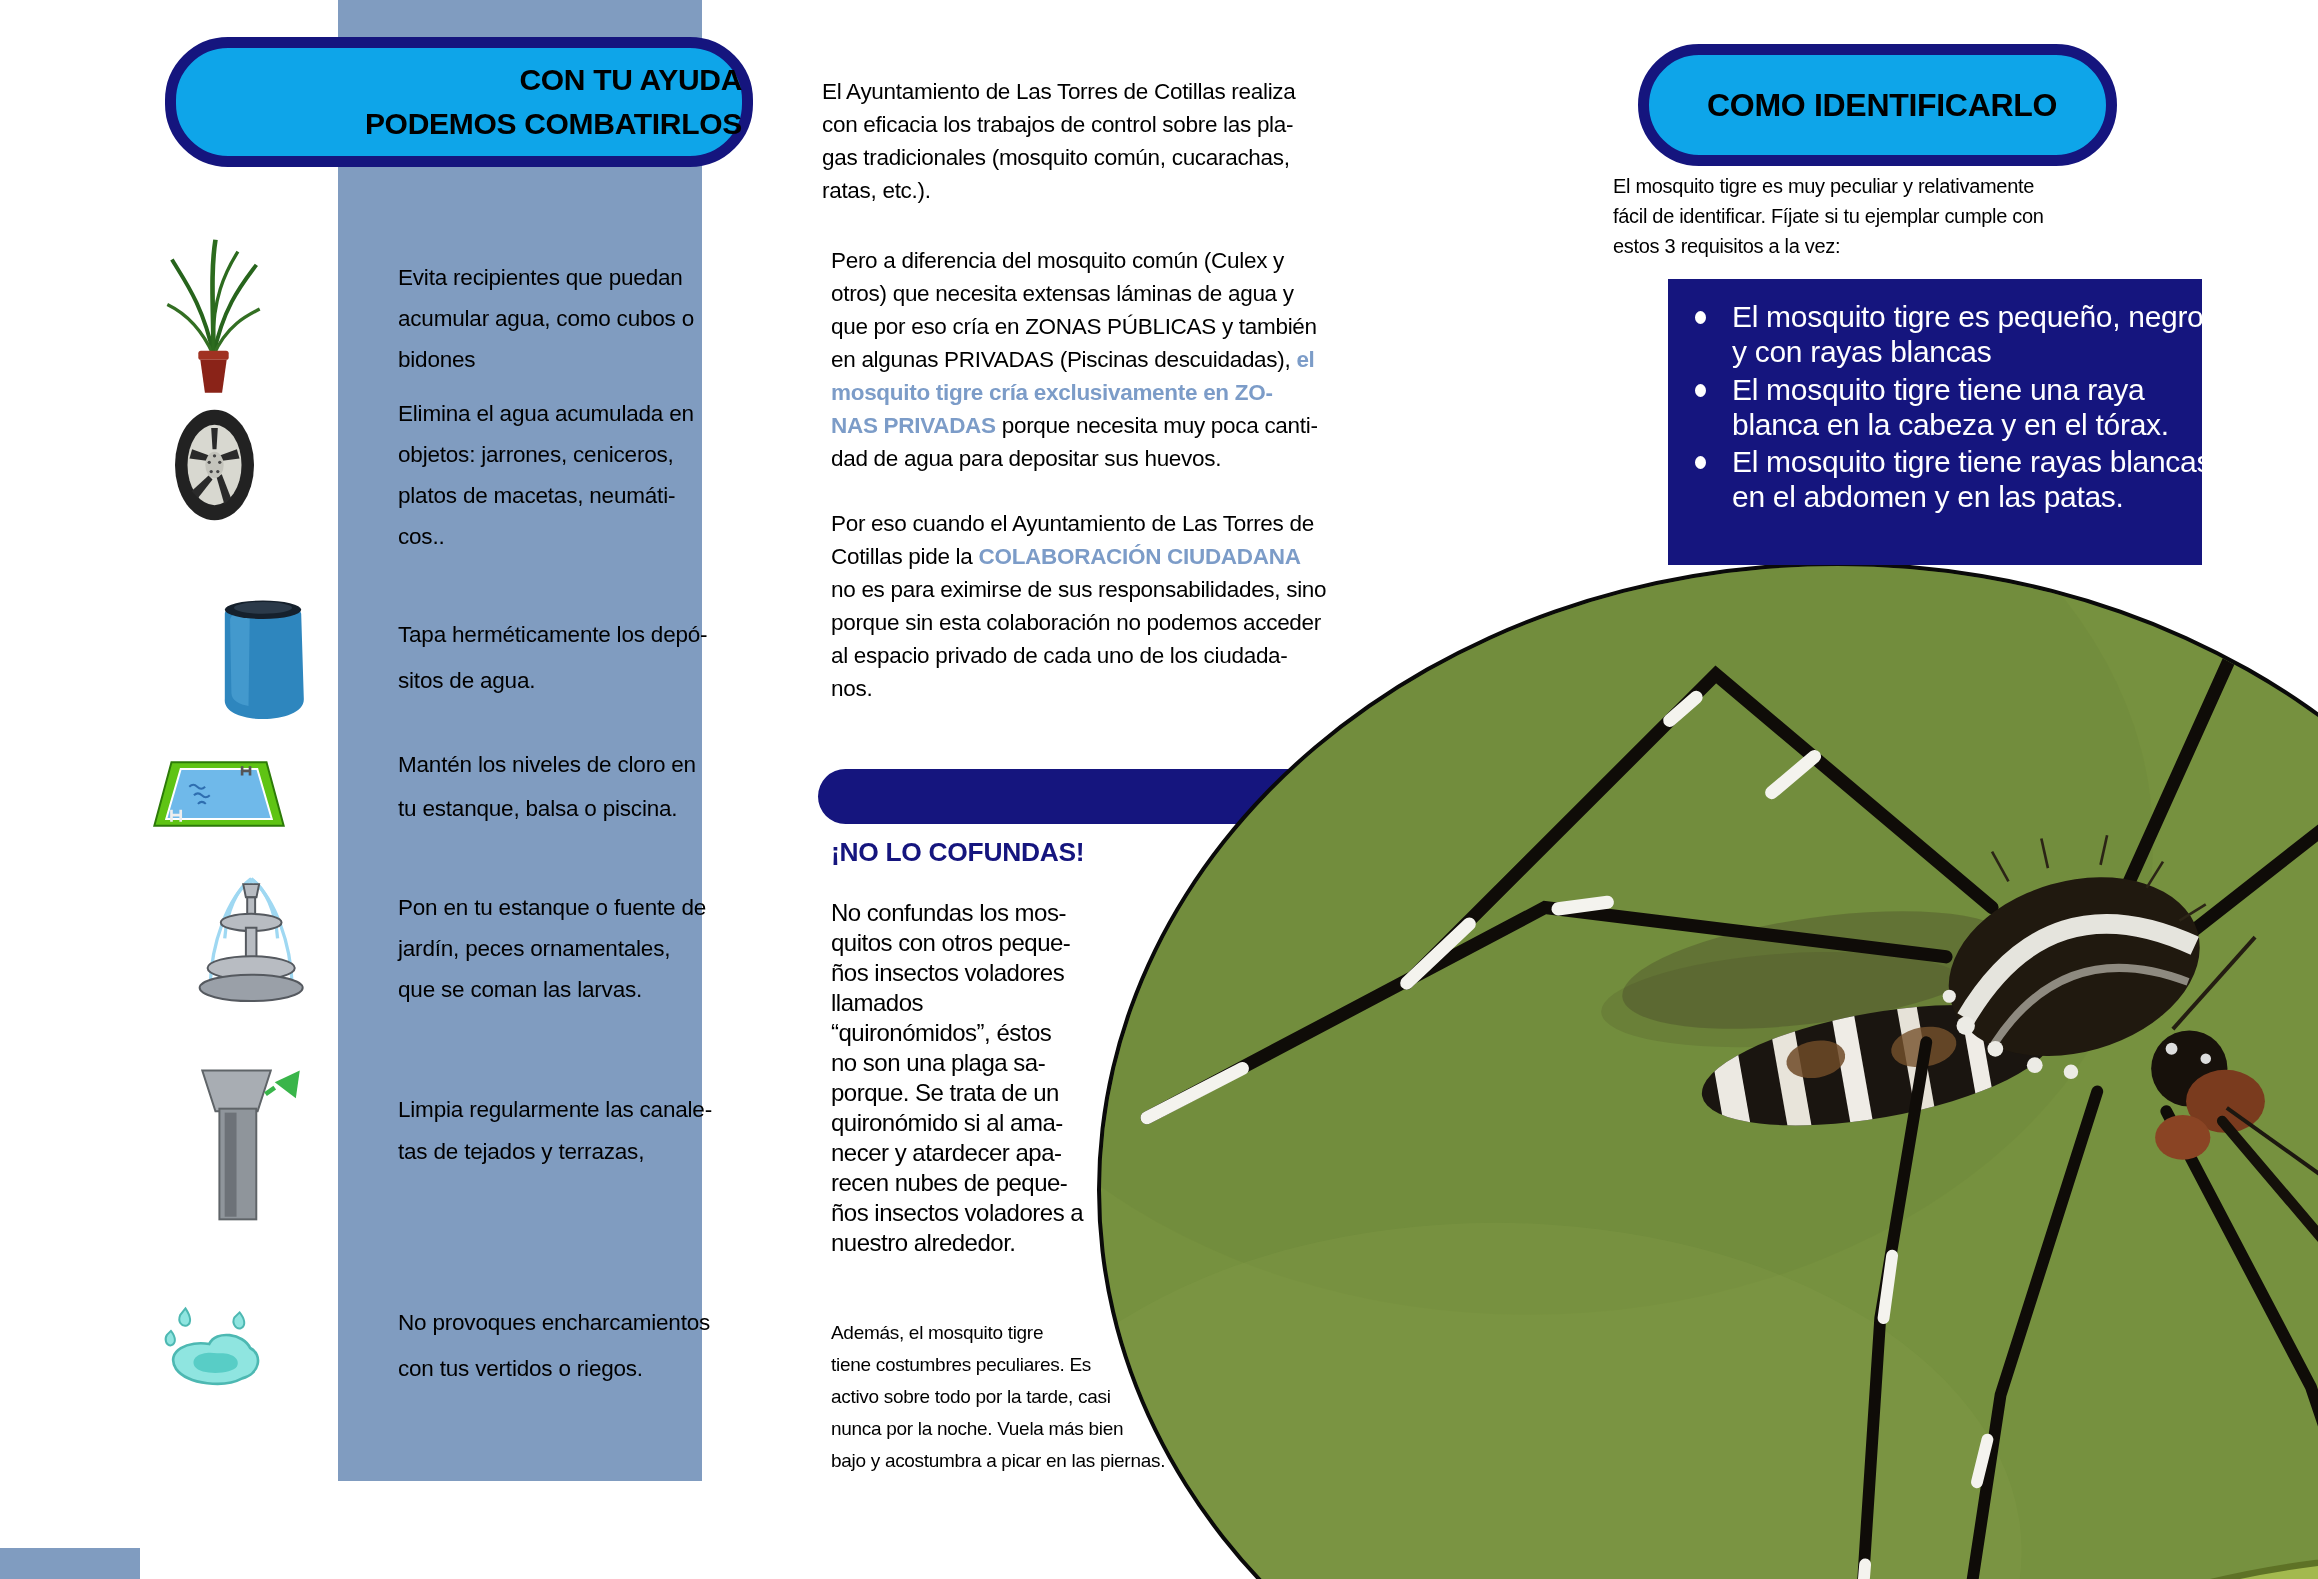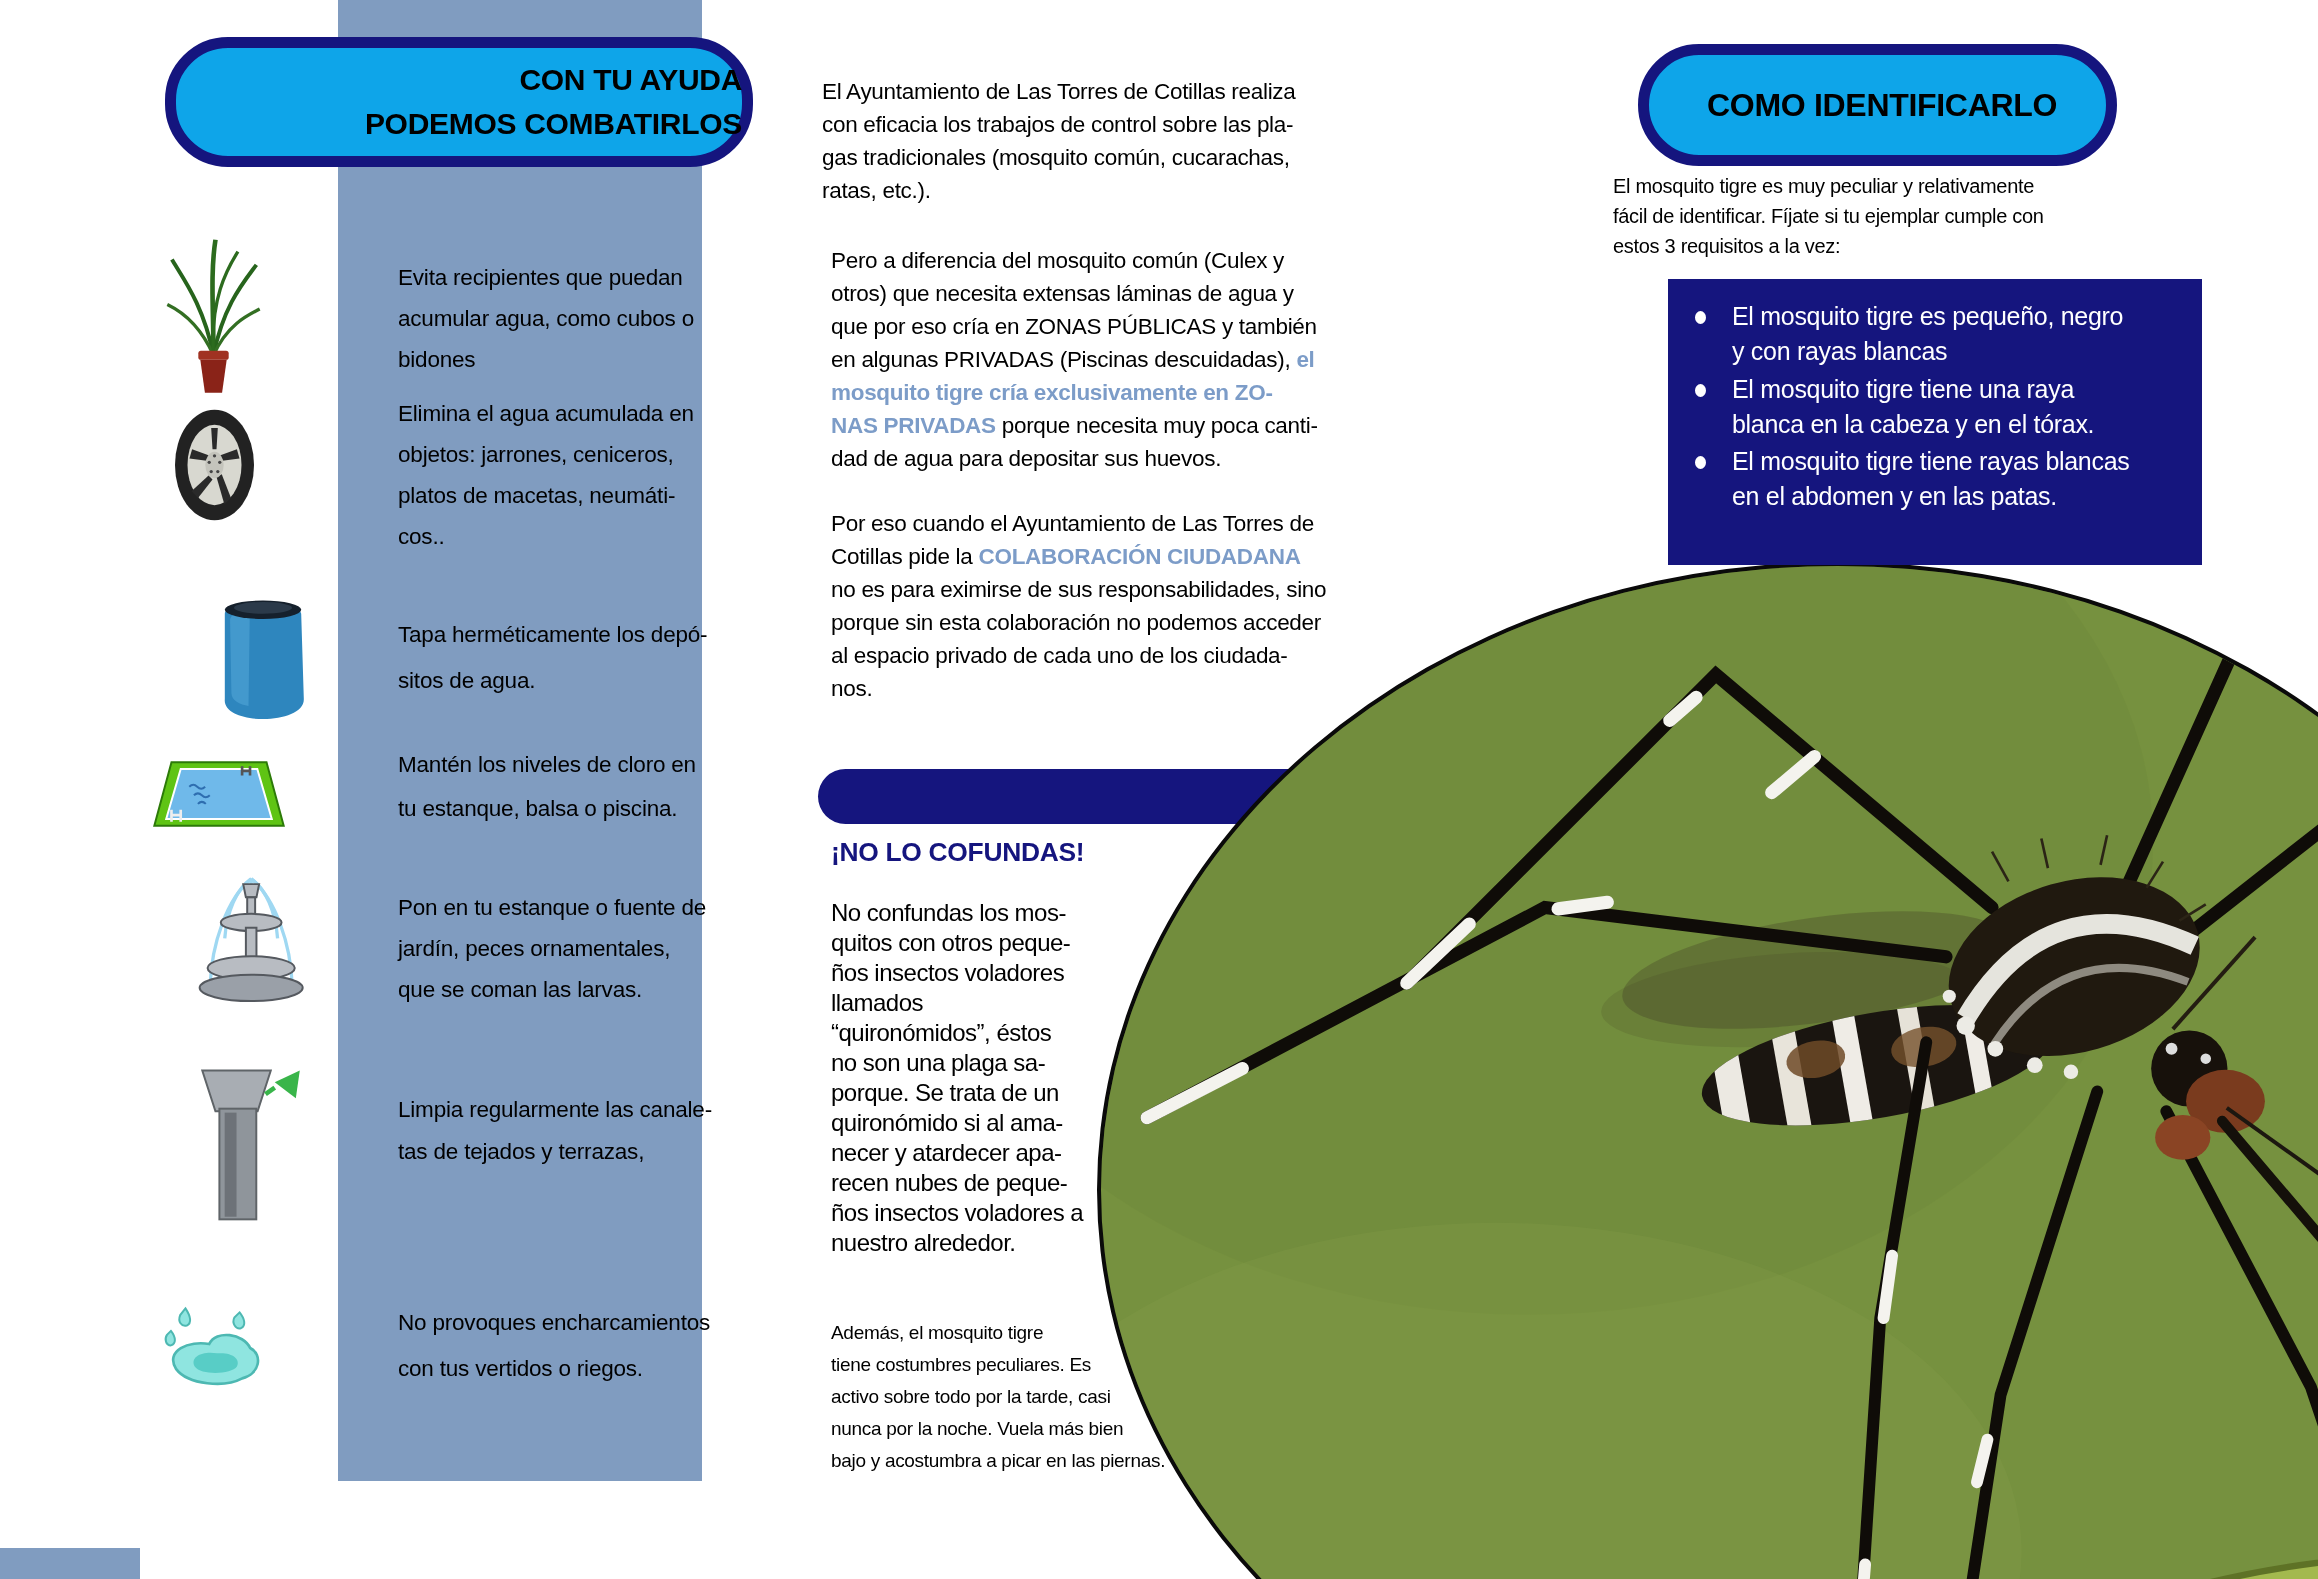--- a/index.html
+++ b/index.html
@@ -51,21 +51,21 @@
   .accent{color:var(--accent);font-weight:bold;}
   .mid-bar{position:absolute;left:818px;top:769px;width:522px;height:55px;border-radius:28px;
            background:var(--navy);z-index:2;}
   .mid-heading{position:absolute;left:831px;top:837px;font-size:26.4px;font-weight:bold;
                color:var(--navy);z-index:5;letter-spacing:-0.3px;}
 
   
   #right-intro{left:1613px;top:171px;width:701px;font-size:20px;line-height:30px;letter-spacing:-0.3px;z-index:2;}
   .bullet-box{position:absolute;left:1668px;top:279px;width:534px;height:286px;background:var(--navy);
               z-index:4;box-sizing:border-box;padding:20px 13.2px 0 20px;color:var(--white);}
-  .bullet{position:relative;padding-left:44px;font-size:25px;line-height:35px;letter-spacing:-0.3px;margin-bottom:2.6px;}
+  .bullet{position:relative;padding-left:44px;font-size:30px;line-height:35px;letter-spacing:-0.3px;margin-bottom:2.6px;}
   .bullet::before{content:"";position:absolute;left:6.6px;top:12px;width:11.2px;height:13.2px;border-radius:50%;
                   background:var(--white);}
 
   
   .photo-ellipse{position:absolute;left:1097px;top:562px;width:1481px;height:1256px;border-radius:50%;
                  background:var(--green);border:4.6px solid #0a0a0a;overflow:hidden;z-index:3;box-sizing:border-box;}
   .photo-ellipse svg{position:absolute;left:0;top:0;width:100%;height:100%;}
 
   .tl{white-space:nowrap;}
 </style>

